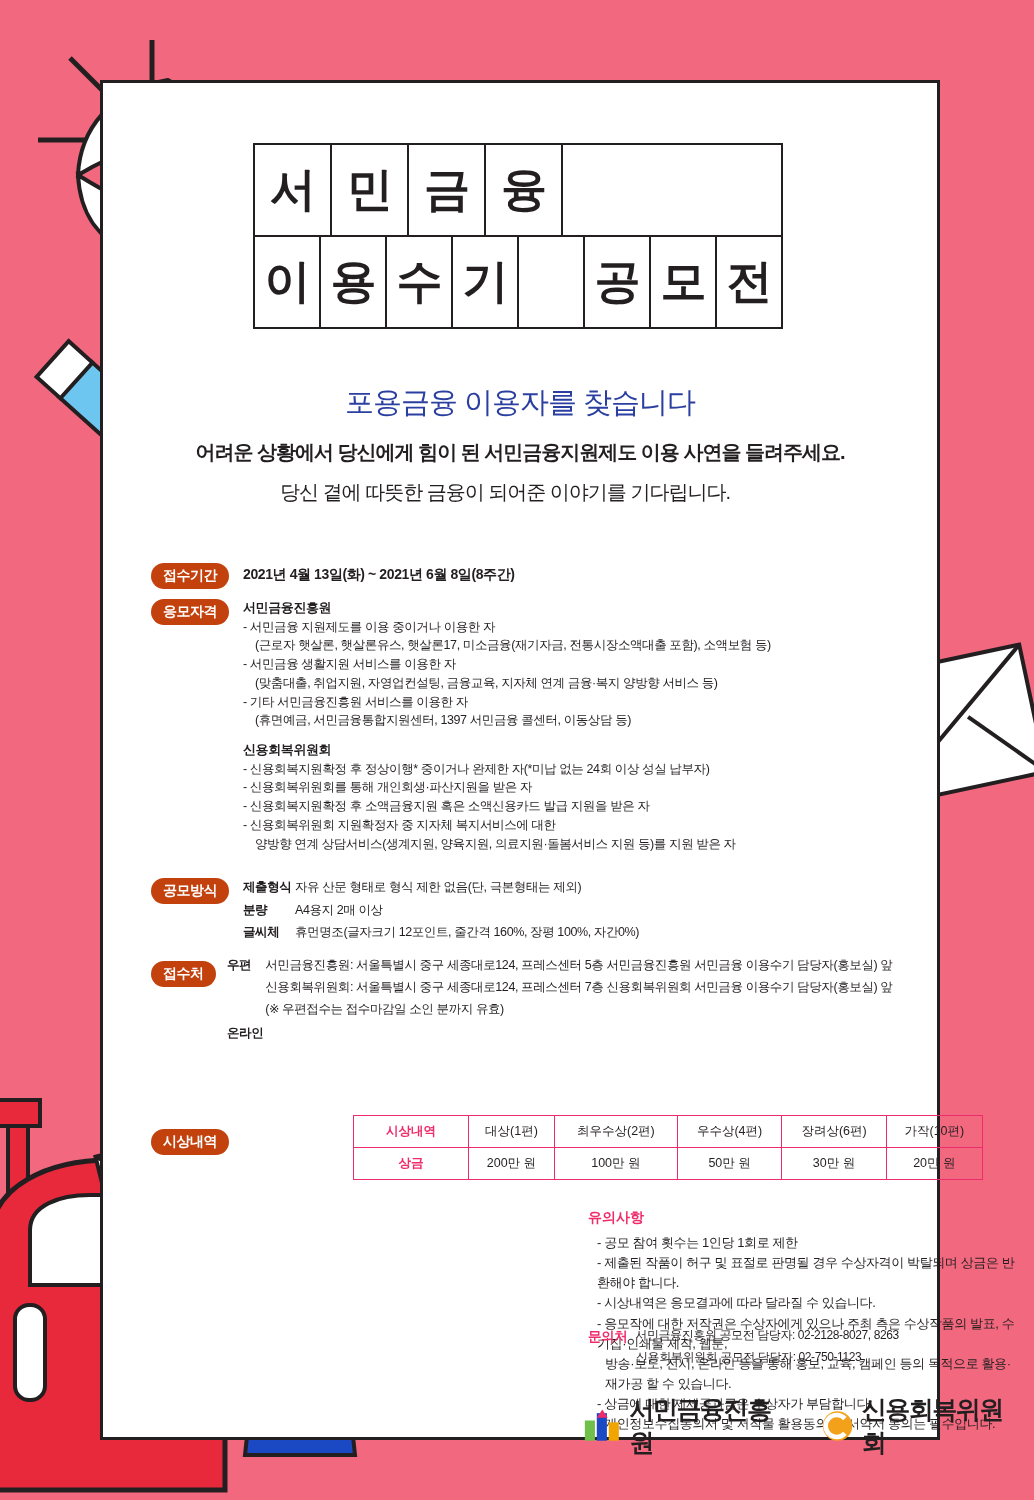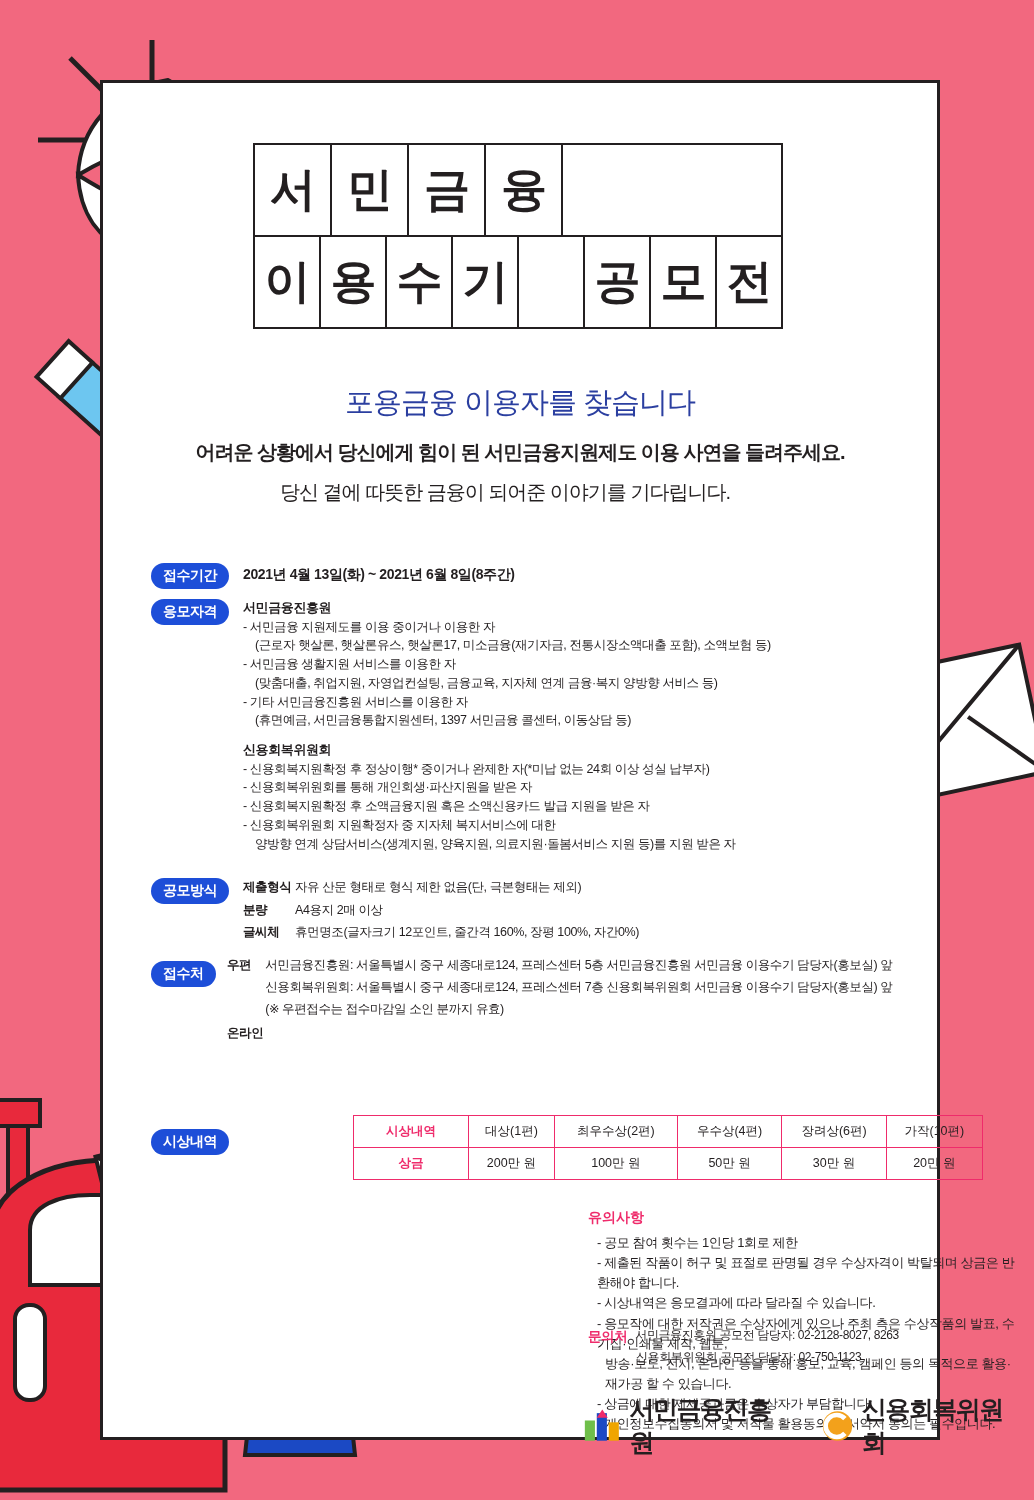--- a/index.html
+++ b/index.html
@@ -37,21 +37,21 @@
   .lead1{
     position:absolute;left:0;right:0;top:356px;text-align:center;
     font-size:20px;font-weight:bold;letter-spacing:-1px;
   }
   .lead2{
     position:absolute;left:0;right:30px;top:396px;text-align:center;
     font-size:20px;font-weight:normal;letter-spacing:-1px;
   }
   
   .pill{
-    position:absolute;background:#1d4ed8;color:#fff;border-radius:14px;
+    position:absolute;background:#c2410c;color:#fff;border-radius:14px;
     font-size:14px;font-weight:bold;padding:4px 12px;letter-spacing:-.5px;
     white-space:nowrap;
   }
   
   .blk{position:absolute;font-size:12.5px;line-height:1.5;letter-spacing:-.4px;}
   .blk .hd{font-weight:bold;font-size:13px;}
   .ind{padding-left:12px;}
   .row-line{display:flex;}
   .row-line .k{font-weight:bold;min-width:52px;}
   

